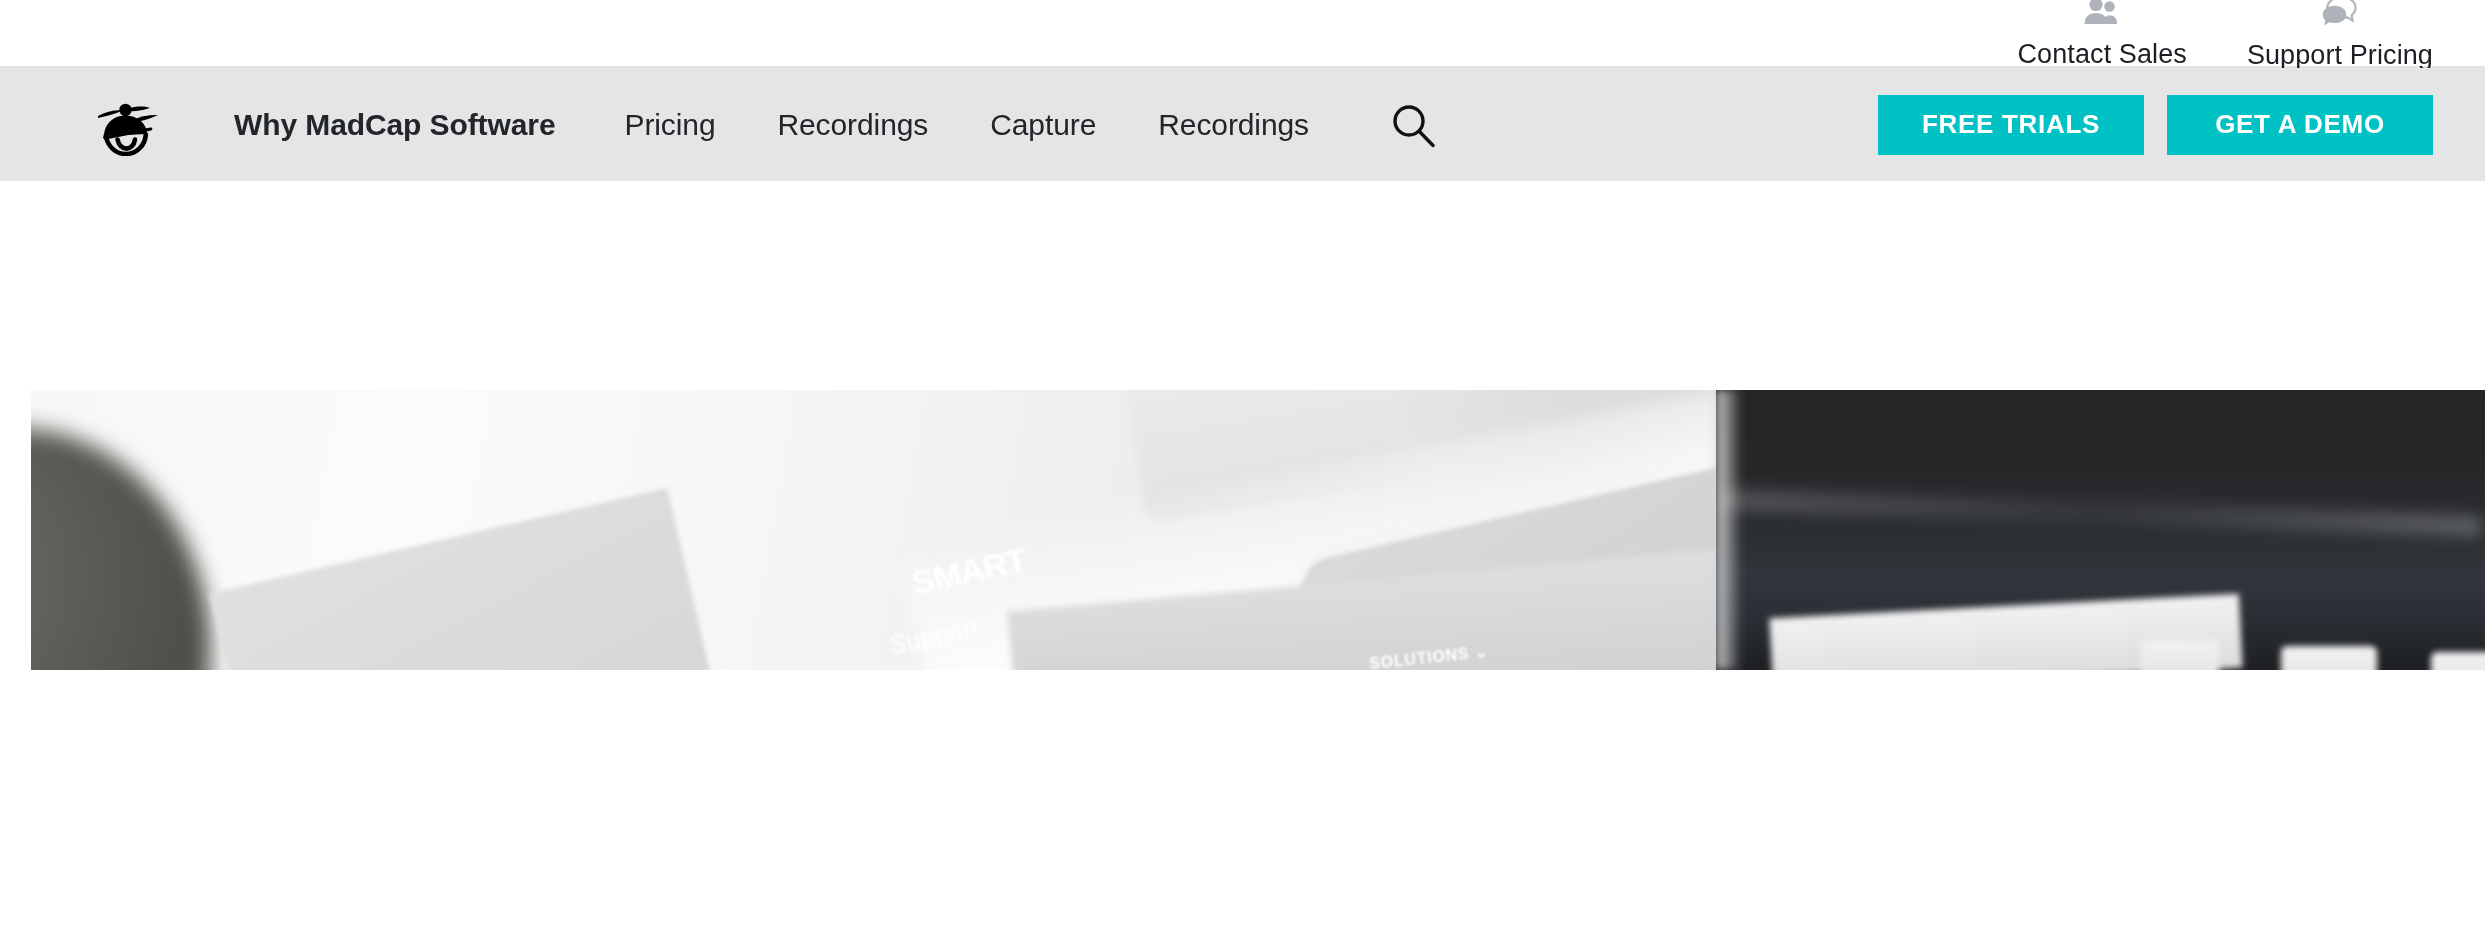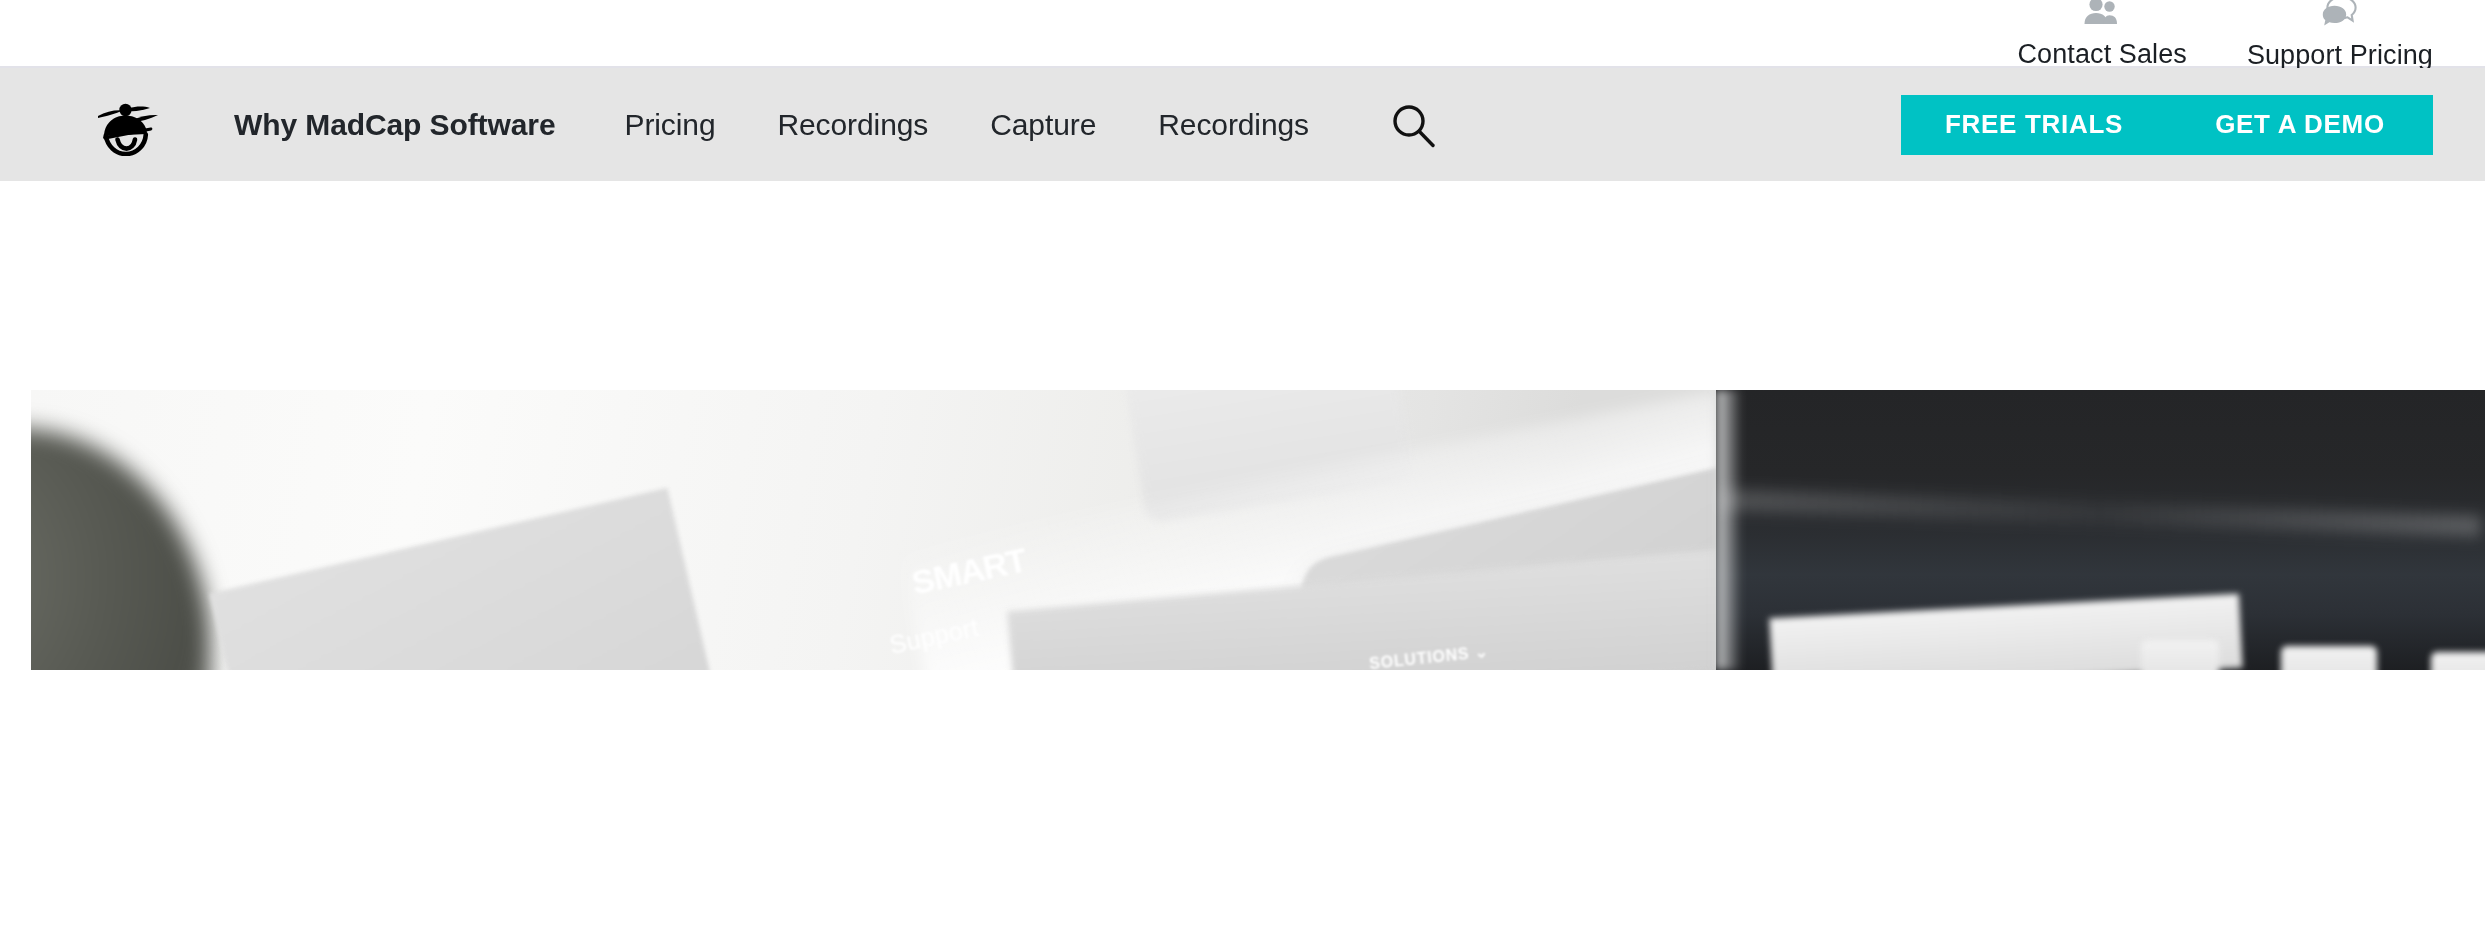--- a/index.html
+++ b/index.html
@@ -98,20 +98,21 @@
     margin-left: 50px;
     line-height: 0;
     flex: 0 0 auto;
   }
 
   .nav-spacer { flex: 1 1 auto; }
 
   .cta-group {
     display: flex;
     align-items: center;
+    gap: 23px;
     flex: 0 0 auto;
   }
 
   .cta-btn {
     display: inline-flex;
     align-items: center;
     justify-content: center;
     height: 60px;
     background: #00c2c4;
     color: #ffffff;

